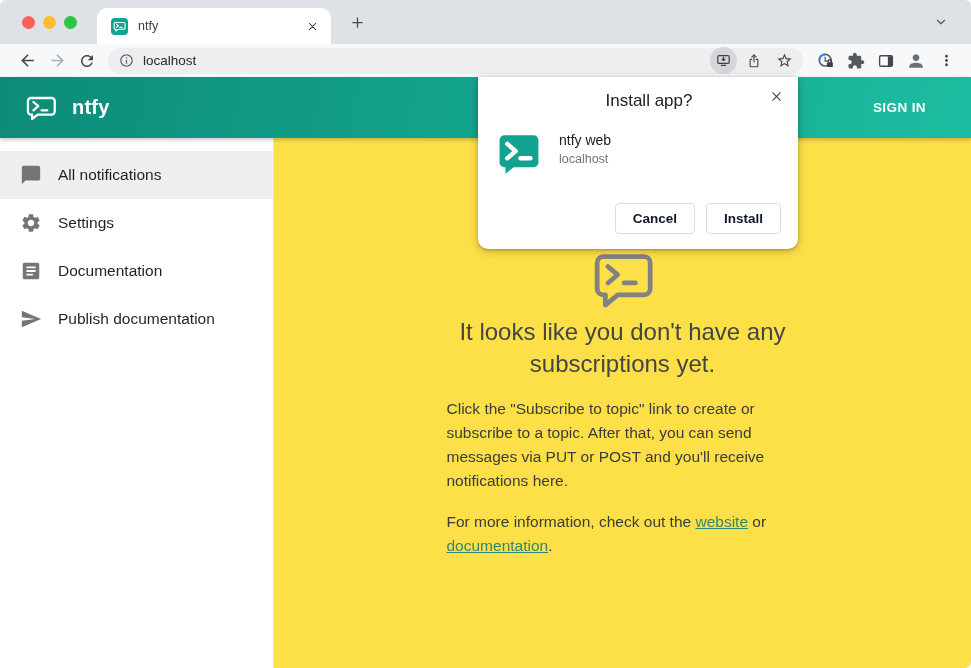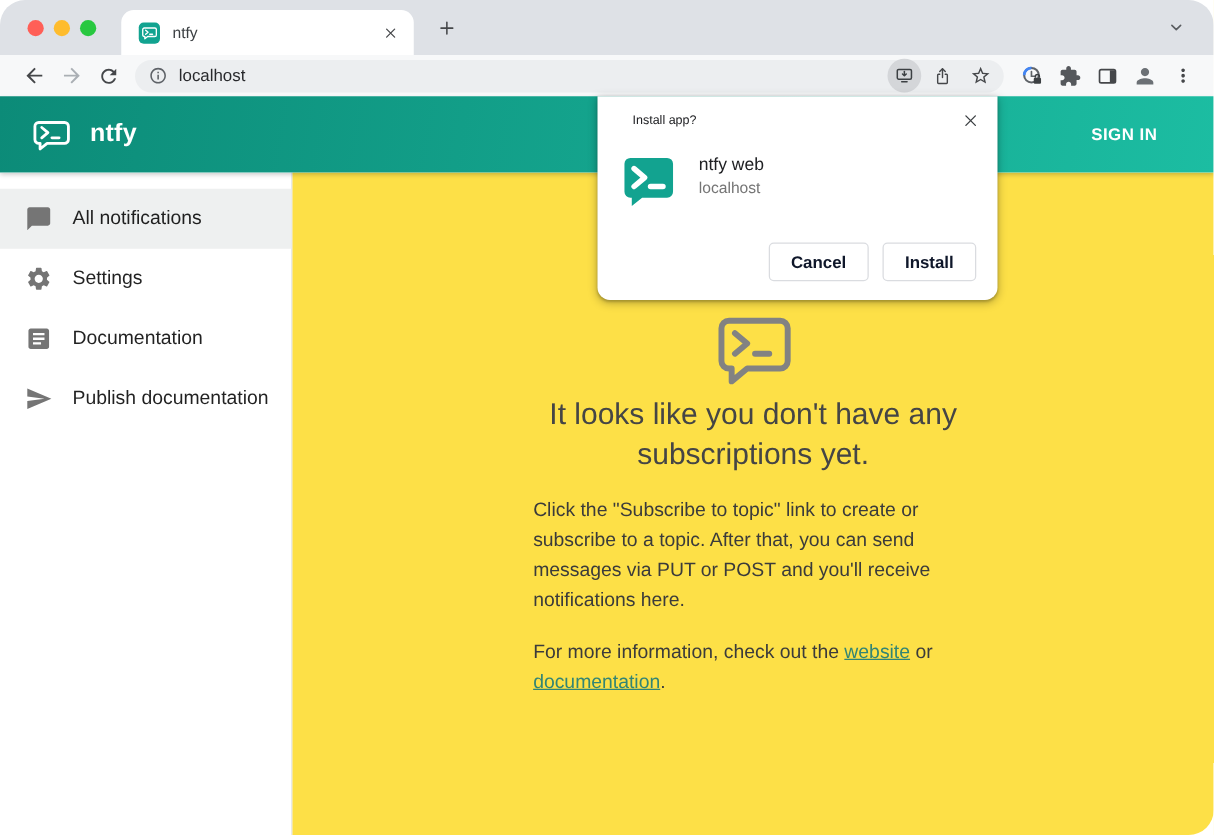--- a/index.html
+++ b/index.html
@@ -1,21 +1,21 @@
 <!DOCTYPE html>
 <html><head>
 <meta charset="utf-8">
 <style>
   * { margin:0; padding:0; box-sizing:border-box; }
   html,body { background:#ffffff; }
   body { font-family:"Liberation Sans", sans-serif; }
 
   .window {
     position:relative; width:971px; height:668px;
-    border-radius:20px; overflow:hidden; background:#fff;
+    border-radius:6px; overflow:hidden; background:#fff;
   }
 
   
   .tabstrip {
     height:44px; background:#dee1e6;
     display:flex; align-items:center; position:relative;
   }
   .traffic { display:flex; gap:8px; padding:0 20px 0 22px; }
   .traffic-dot { width:13px; height:13px; border-radius:50%; }
   .dot-red { background:#ff5f57; }
@@ -68,21 +68,21 @@
   }
   .signup {
     color:#fff; font-size:13.5px; font-weight:bold; letter-spacing:.4px;
     padding:9px 17px; border:1px solid rgba(255,255,255,0.85); border-radius:6px;
     background:none; font-family:"Liberation Sans", sans-serif;
   }
 
   
   .appbody { position:absolute; top:138px; bottom:0; left:0; right:0; display:flex; }
   .sidebar {
-    width:234px; flex:none; background:#ffffff; border-right:1px solid #e1e3e4;
+    width:274px; flex:none; background:#ffffff; border-right:1px solid #e1e3e4;
     padding-top:13px;
   }
   .side-item {
     height:48px; display:flex; align-items:center; padding-left:20px; cursor:pointer;
   }
   .side-item.selected { background:#eef0f0; }
   .side-icon { width:22px; height:22px; flex:none; display:flex; align-items:center; justify-content:center; }
   .side-label { margin-left:16px; font-size:15.5px; color:rgba(0,0,0,0.87); }
 
   .main {
@@ -96,21 +96,21 @@
   .empty-p { margin-top:17px; width:352px; font-size:15.5px; line-height:24px; color:#3b3b3b; }
   .empty-p a { color:#338574; }
 
   
   .install-popup {
     position:absolute; left:478px; top:77px; width:320px; z-index:50;
     background:#fff; border-radius:0 0 10px 10px;
     box-shadow:0 2px 8px rgba(0,0,0,0.28), 0 1px 2px rgba(0,0,0,0.18);
     padding:14px 0 15px 0;
   }
-  .popup-title { font-size:10px; color:#202124; padding-left:28px; }
+  .popup-title { font-size:17px; color:#202124; padding-left:22px;text-align:center; }
   .popup-close { position:absolute; top:9px; right:12px; width:20px; height:20px; }
   .popup-approw { display:flex; align-items:flex-start; margin-top:21px; padding-left:19px; }
   .popup-appicon { width:44px; height:44px; flex:none; }
   .popup-apptexts { margin-left:18px; }
   .popup-appname { font-size:14px; color:#202124; }
   .popup-origin { font-size:12.5px; color:#757575; margin-top:4px; }
   .popup-buttons { display:flex; justify-content:flex-end; gap:11px; margin-top:27px; padding-right:17px; }
   .popup-btn {
     background:#fff; border:1px solid #dadce0; border-radius:4px;
     color:#0f172a; font-size:13.5px; font-weight:bold;

